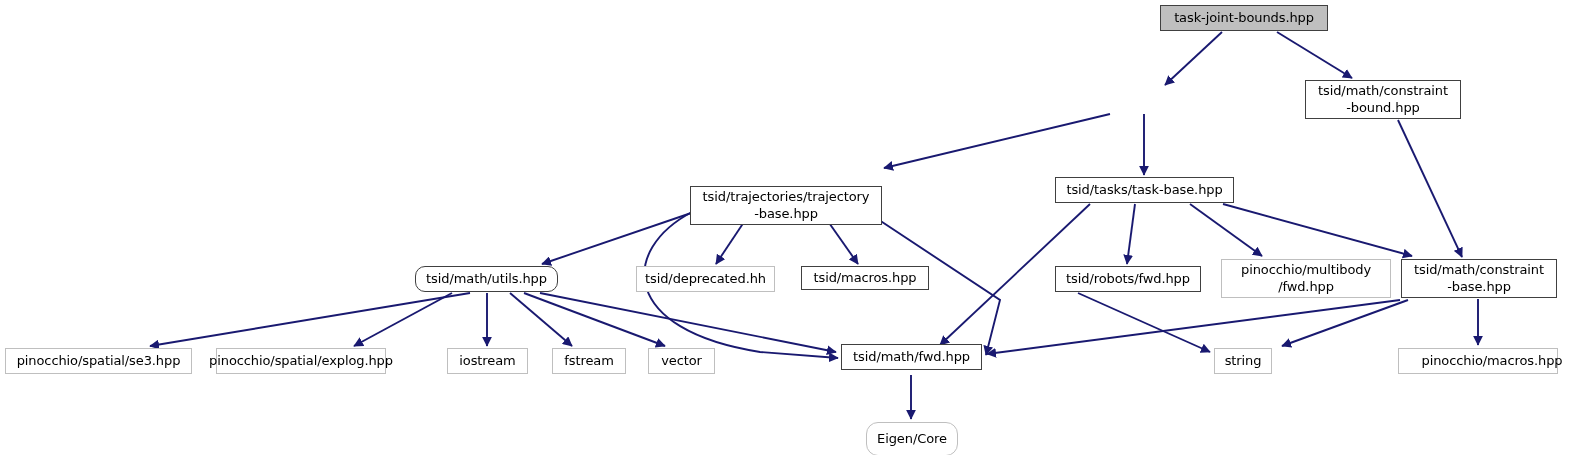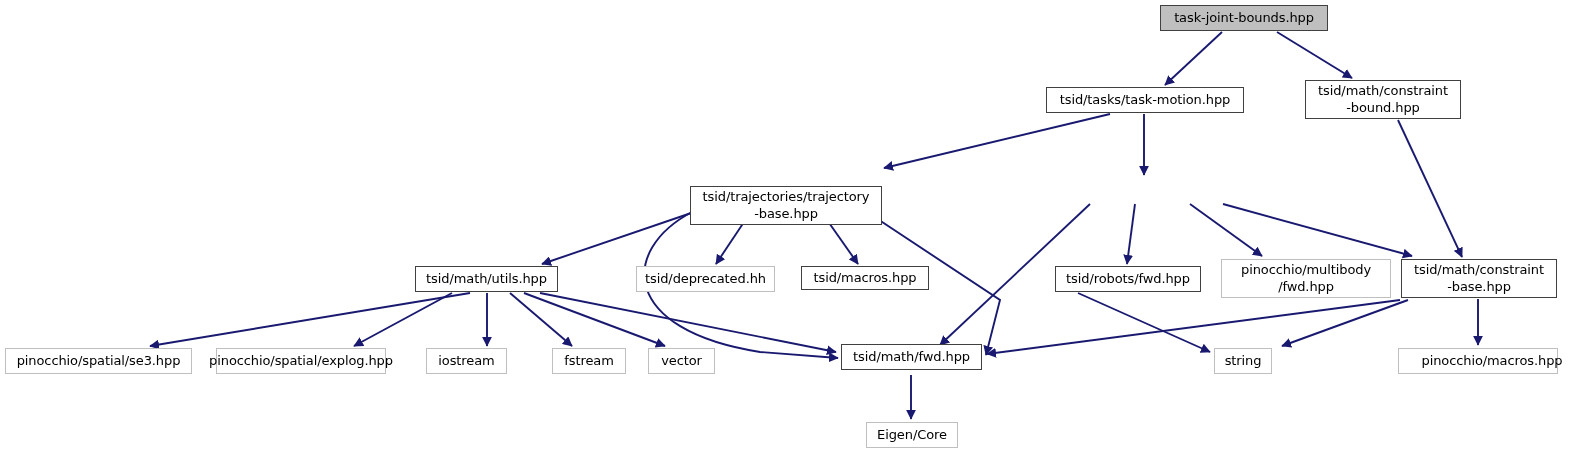--- a/index.html
+++ b/index.html
@@ -107,36 +107,36 @@
 
       <path d="M 1478,299 L 1478,345"></path>
 
       <path d="M 1078,293 L 1210,352"></path>
 
       <path d="M 911,375 L 911,419"></path>
     </g>
   </svg>
 
   <div class="node root" style="left:1160px;top:5px;width:168px;height:26px;">task-joint-bounds.hpp</div>
-  <div class="node strong" style="left:1046px;top:87px;width:198px;height:26px;">tsid/tasks/task-motion.hpp</div>
   <div class="node strong" style="left:1305px;top:80px;width:156px;height:39px;">tsid/math/constraint
 -bound.hpp</div>
   <div class="node strong" style="left:690px;top:186px;width:192px;height:39px;">tsid/trajectories/trajectory
 -base.hpp</div>
-  <div class="node strong" style="left:415px;top:266px;width:143px;height:26px;">tsid/math/utils.hpp</div>
+  <div class="node strong" style="left:1055px;top:177px;width:179px;height:26px;">tsid/tasks/task-base.hpp</div>
+  <div class="node strong" style="left:415px;top:266px;width:143px;height:26px;border-radius:10px;">tsid/math/utils.hpp</div>
   <div class="node" style="left:636px;top:266px;width:139px;height:26px;">tsid/deprecated.hh</div>
   <div class="node strong" style="left:801px;top:266px;width:128px;height:24px;">tsid/macros.hpp</div>
   <div class="node strong" style="left:1055px;top:266px;width:146px;height:26px;">tsid/robots/fwd.hpp</div>
   <div class="node" style="left:1221px;top:259px;width:170px;height:39px;">pinocchio/multibody
 /fwd.hpp</div>
   <div class="node strong" style="left:1401px;top:259px;width:156px;height:39px;">tsid/math/constraint
 -base.hpp</div>
   <div class="node" style="left:5px;top:348px;width:187px;height:26px;">pinocchio/spatial/se3.hpp</div>
   <div class="node" style="left:216px;top:348px;width:170px;height:26px;">pinocchio/spatial/explog.hpp</div>
-  <div class="node" style="left:426px;top:348px;width:81px;height:26px;">iostream</div>
+  <div class="node" style="left:447px;top:348px;width:81px;height:26px;">iostream</div>
   <div class="node" style="left:552px;top:348px;width:74px;height:26px;">fstream</div>
   <div class="node" style="left:648px;top:348px;width:67px;height:26px;">vector</div>
   <div class="node strong" style="left:841px;top:344px;width:141px;height:26px;">tsid/math/fwd.hpp</div>
   <div class="node" style="left:1214px;top:348px;width:58px;height:26px;">string</div>
   <div class="node" style="left:1398px;top:348px;width:160px;height:26px;padding-left:28px;">pinocchio/macros.hpp</div>
-  <div class="node" style="left:866px;top:422px;width:92px;height:26px;">Eigen/Core</div>
+  <div class="node" style="left:866px;top:422px;width:92px;height:34px;border-radius:12px;">Eigen/Core</div>
 
 </div>
 
 </body></html>

